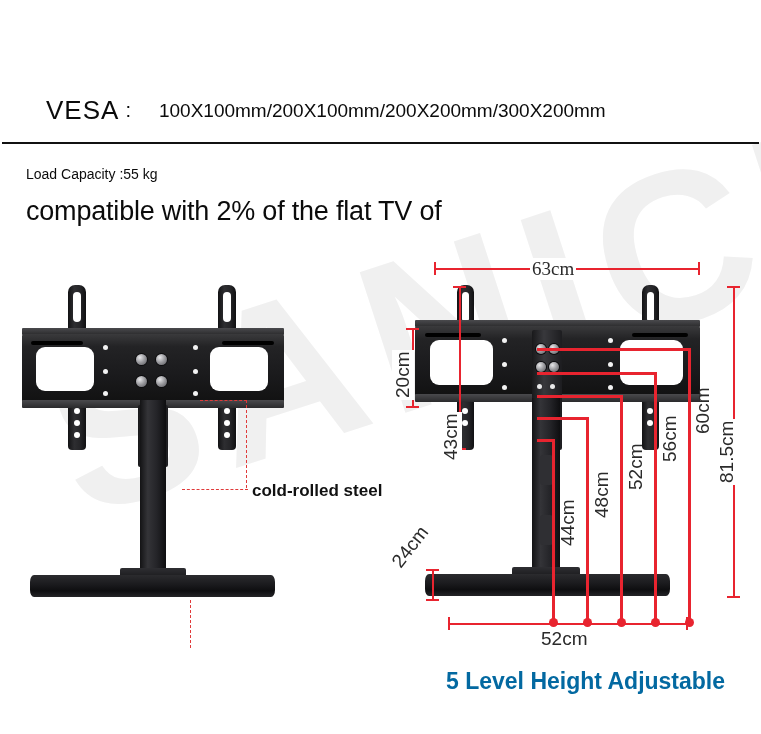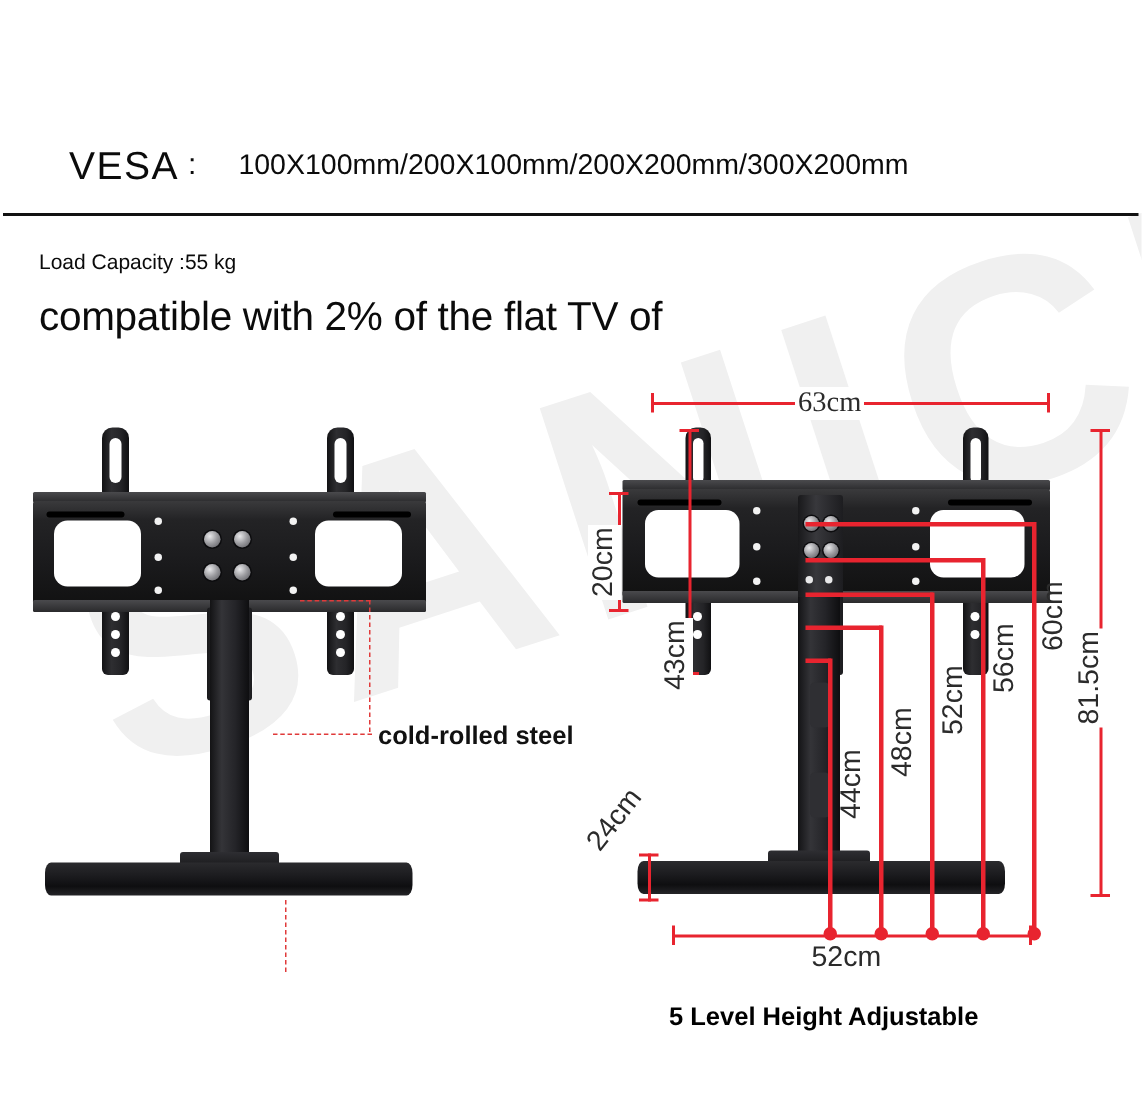--- a/index.html
+++ b/index.html
@@ -174,23 +174,23 @@
     font-weight:bold;
   }
   .caption{
     position:absolute;
     font-size:17px;
     color:#111;
     white-space:nowrap;
   }
   .caption-bold{
     position:absolute;
-    font-size:17px;
+    font-size:23px;
     font-weight:bold;
-    color:#000000;
+    color:#0369a1;
     white-space:nowrap;
   }
 
   
   .dim-line-h{
     position:absolute;height:2px;background:#e8242f;
   }
   .dim-line-v{
     position:absolute;width:2px;background:#e8242f;
   }

